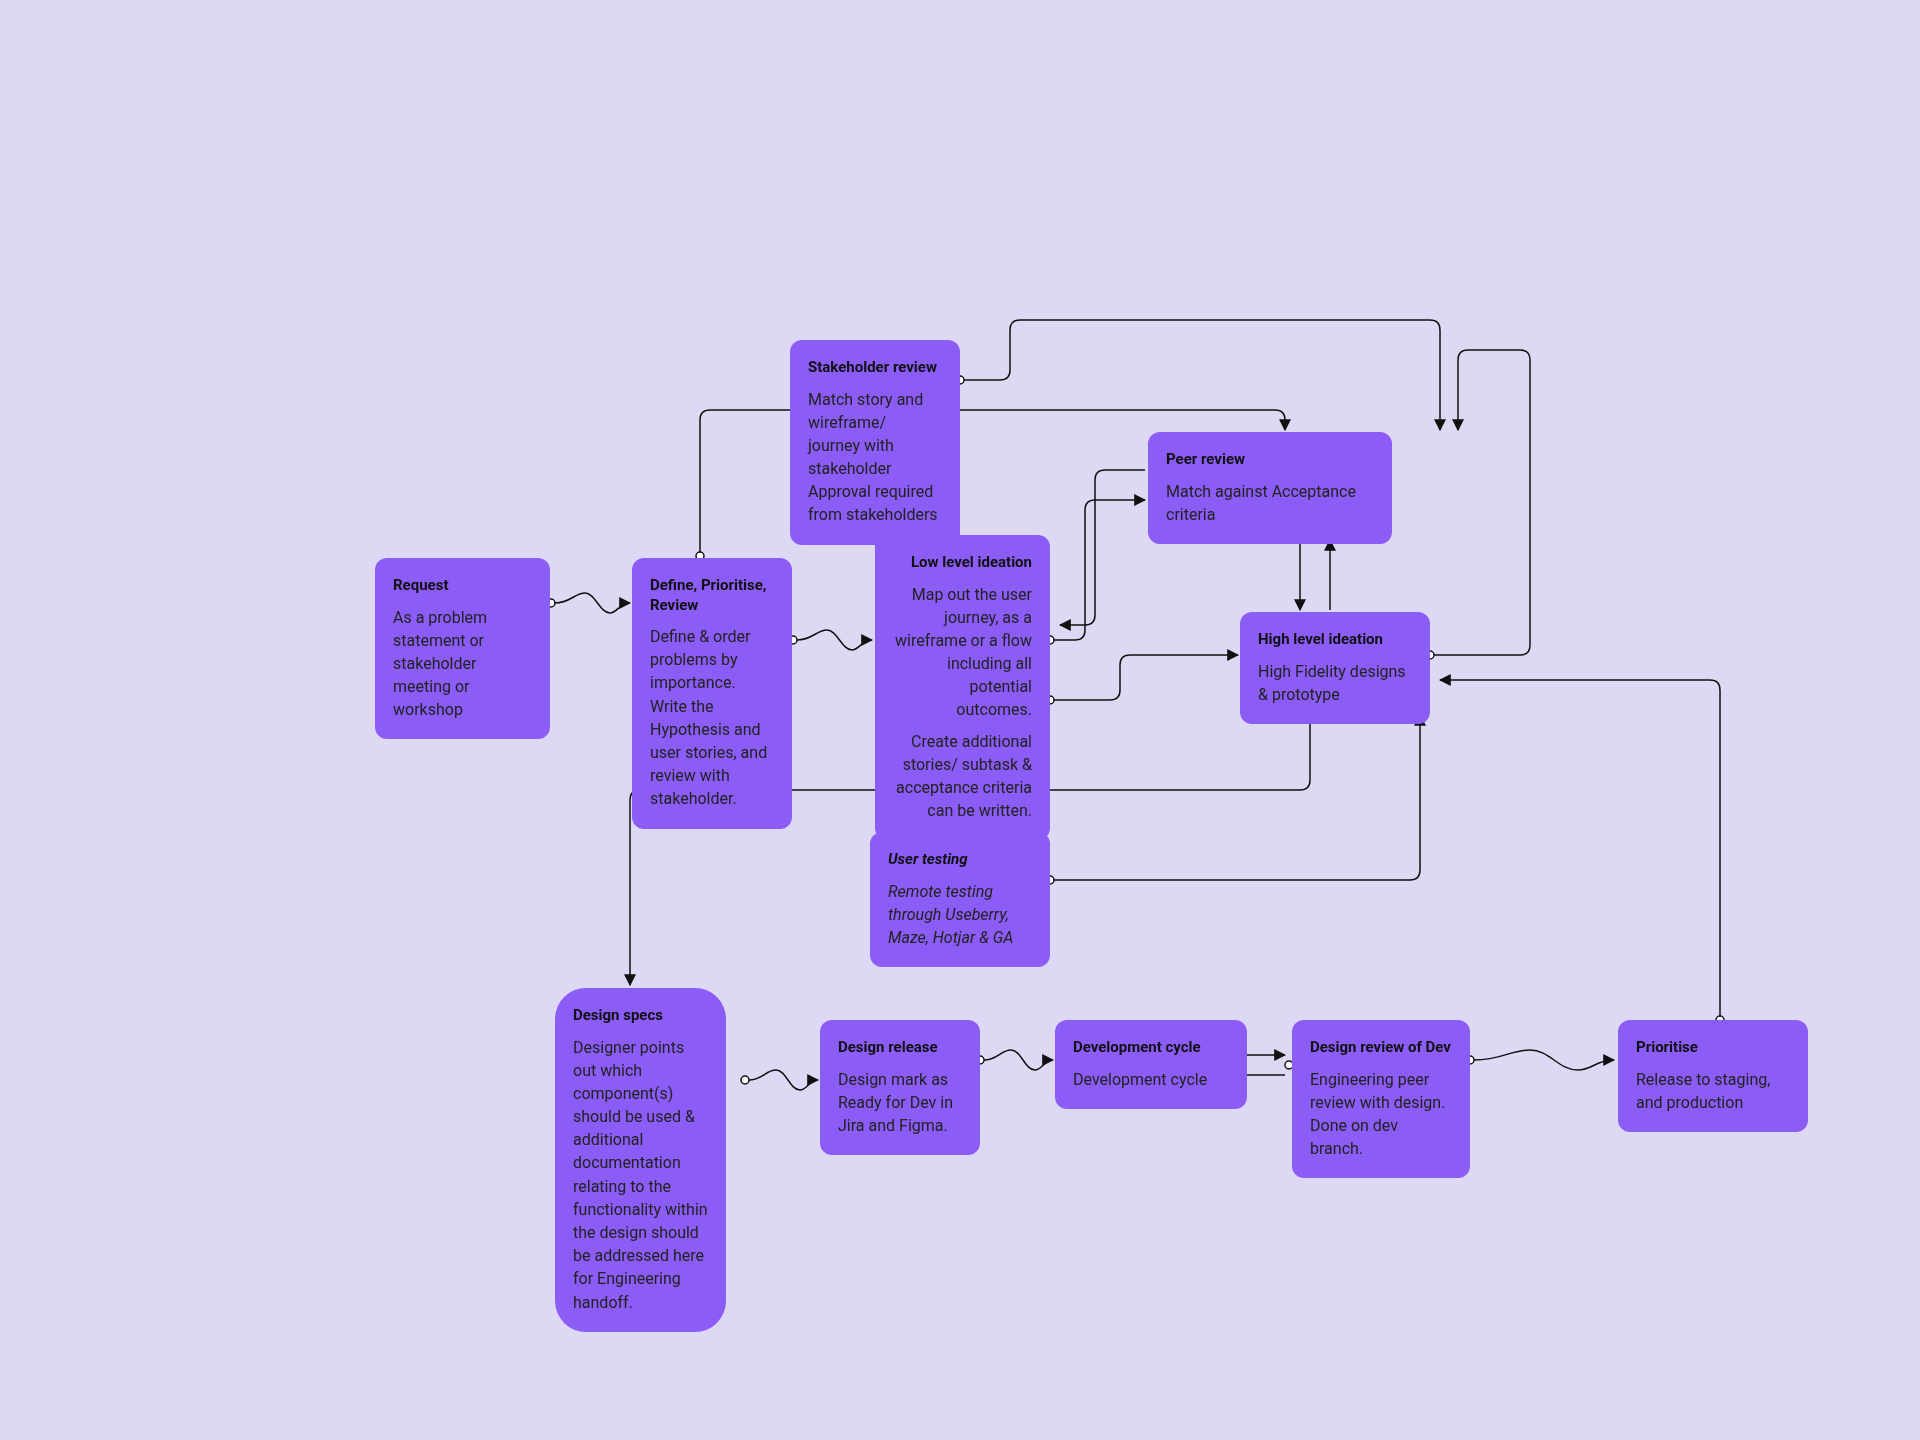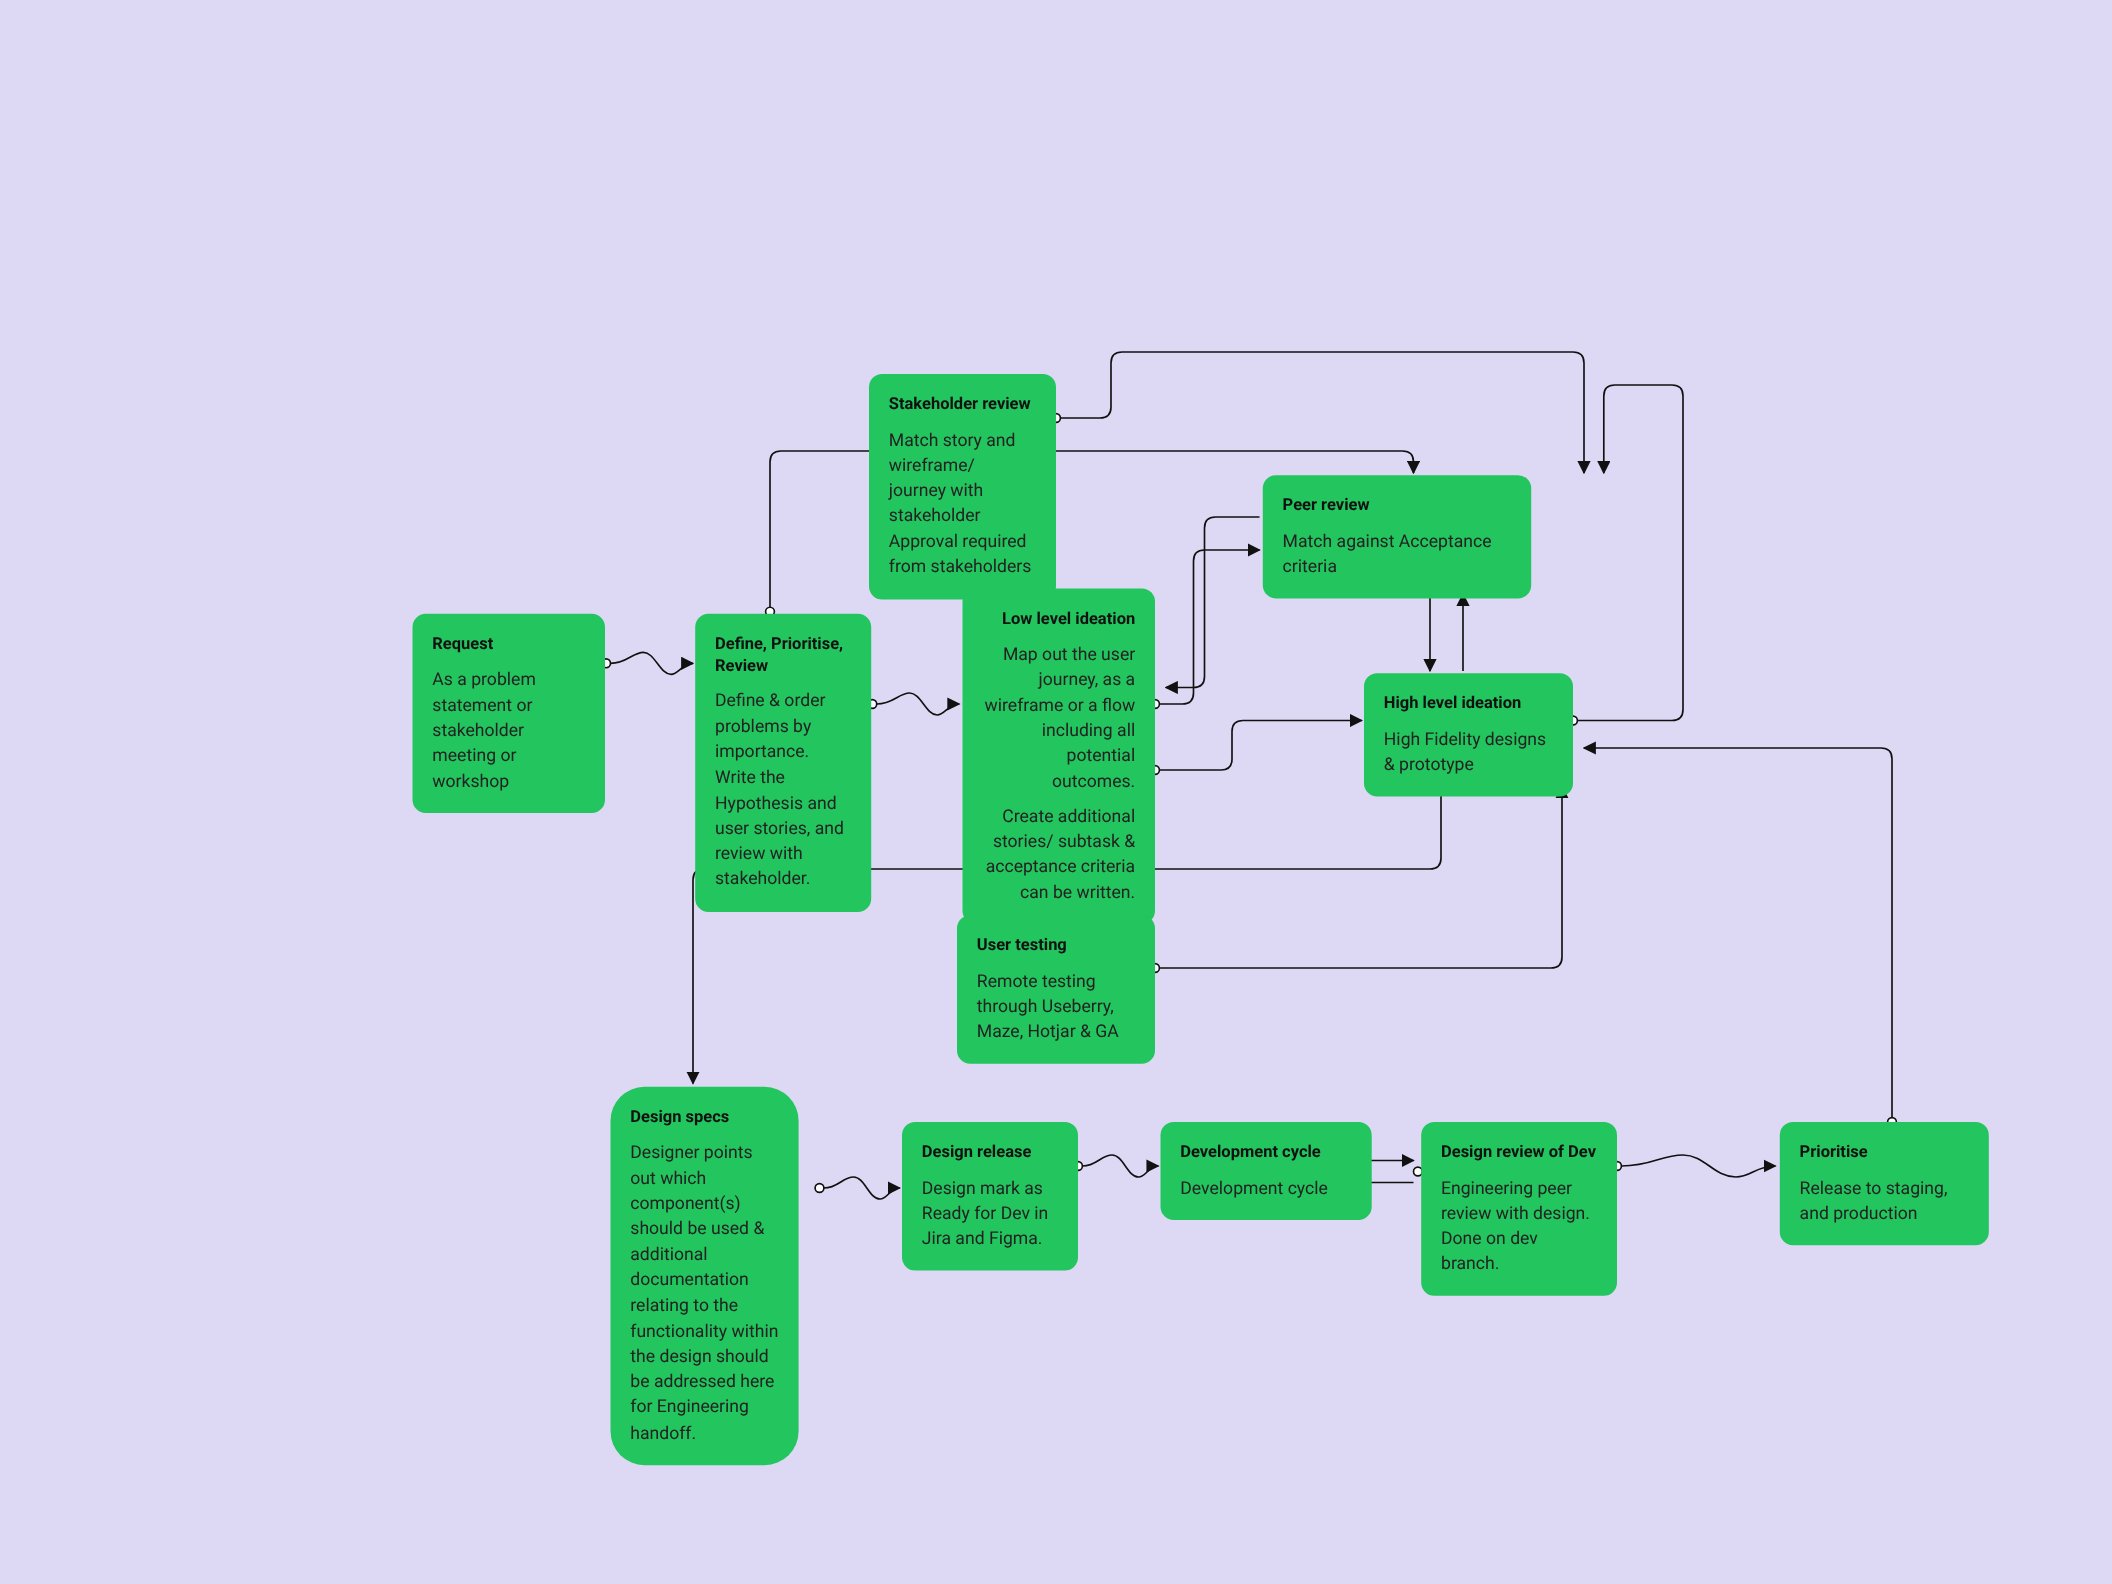--- a/index.html
+++ b/index.html
@@ -1,17 +1,17 @@
 <!DOCTYPE html>
 <html><head>
 <meta charset="utf-8">
 <style>
   html,body{margin:0;padding:0;width:1920px;height:1440px;background:#DDD8F3;font-family:-apple-system,BlinkMacSystemFont,"Segoe UI",Roboto,Helvetica,Arial,sans-serif;}
   .stage{position:relative;width:1920px;height:1440px;}
-  .node{position:absolute;background:#22c55e;border-radius:12px;padding:18px 18px 18px 18px;box-sizing:border-box;color:#111;}
+  .node{position:absolute;background:#8b5cf6;border-radius:12px;padding:18px 18px 18px 18px;box-sizing:border-box;color:#111;}
   .node h4{margin:0 0 10px 0;font-size:15px;font-weight:700;line-height:1.3;}
   .node p{margin:0 0 8px 0;font-size:16px;line-height:1.45;color:#222;}
   .node p:last-child{margin-bottom:0;}
   svg.links{position:absolute;left:0;top:0;width:1920px;height:1440px;pointer-events:none;}
   .lnk{fill:none;stroke:#111;stroke-width:1.5;}
   .dot{fill:#fff;stroke:#111;stroke-width:1.5;}
 </style>
 </head>
 <body>
 <div class="stage">
@@ -104,21 +104,21 @@
 <div class="node" style="left:1148px;top:432px;width:244px;">
   <h4>Peer review</h4>
   <p>Match against Acceptance criteria</p>
 </div>
 
 <div class="node" style="left:1240px;top:612px;width:190px;">
   <h4>High level ideation</h4>
   <p>High Fidelity designs &amp; prototype</p>
 </div>
 
-<div class="node" style="left:870px;top:832px;width:180px;">
+<div class="node" style="left:870px;top:832px;width:180px;font-style:italic;">
   <h4>User testing</h4>
   <p>Remote testing through Useberry, Maze, Hotjar &amp; GA</p>
 </div>
 
 <div class="node" style="left:555px;top:988px;width:171px;border-radius:31px;">
   <h4>Design specs</h4>
   <p>Designer points out which component(s) should be used &amp; additional documentation relating to the functionality within the design should be addressed here for Engineering handoff.</p>
 </div>
 
 <div class="node" style="left:820px;top:1020px;width:160px;">

